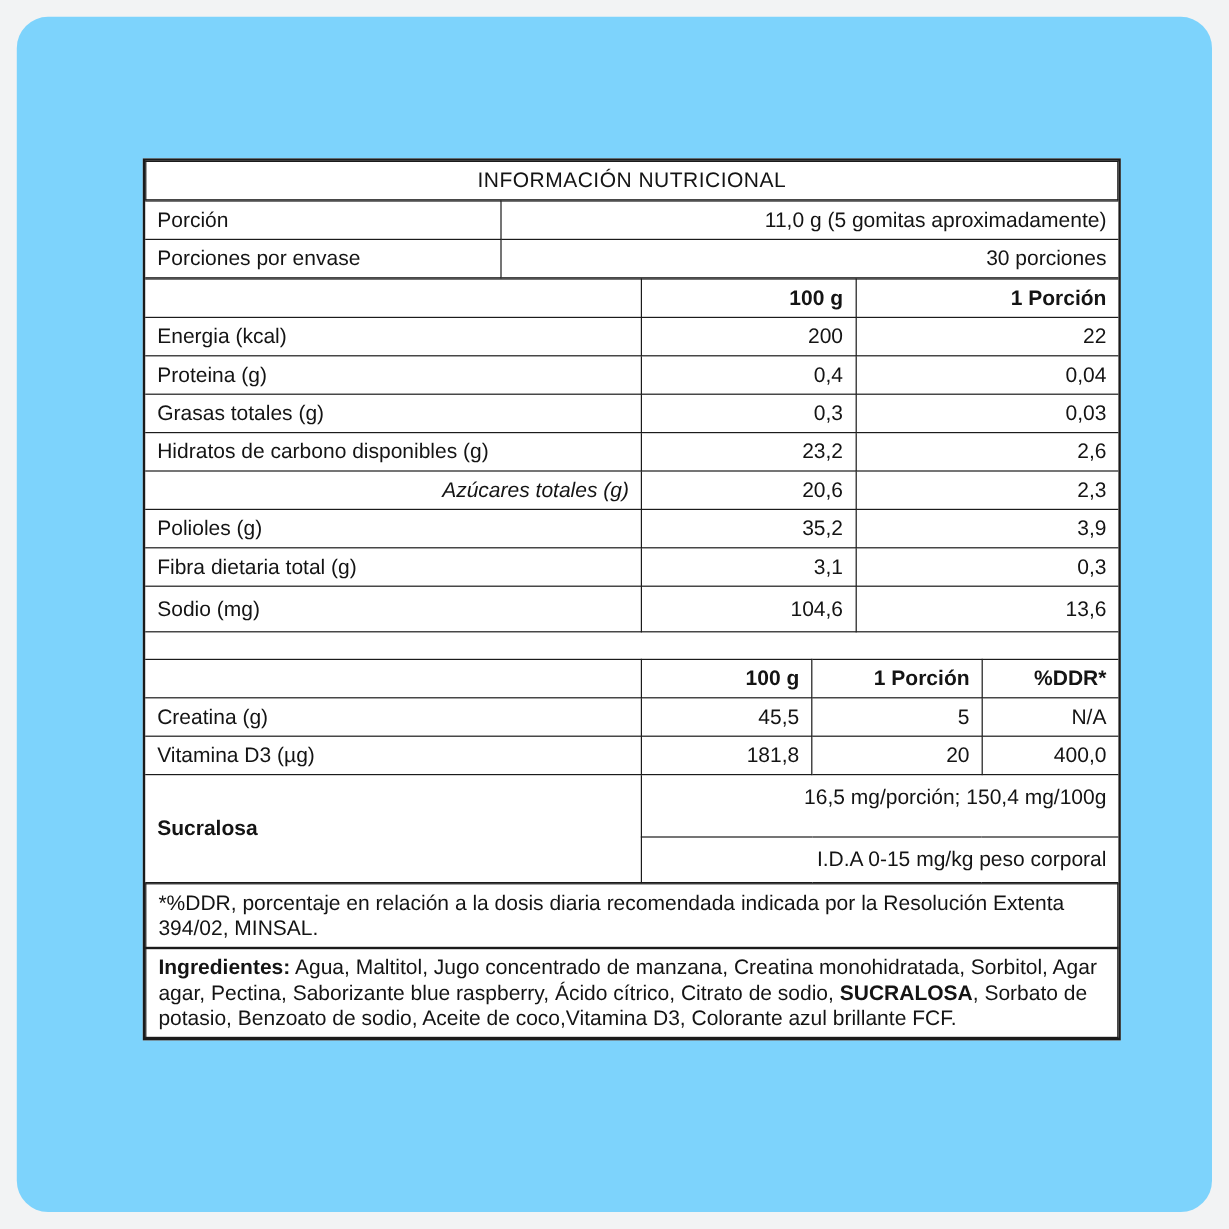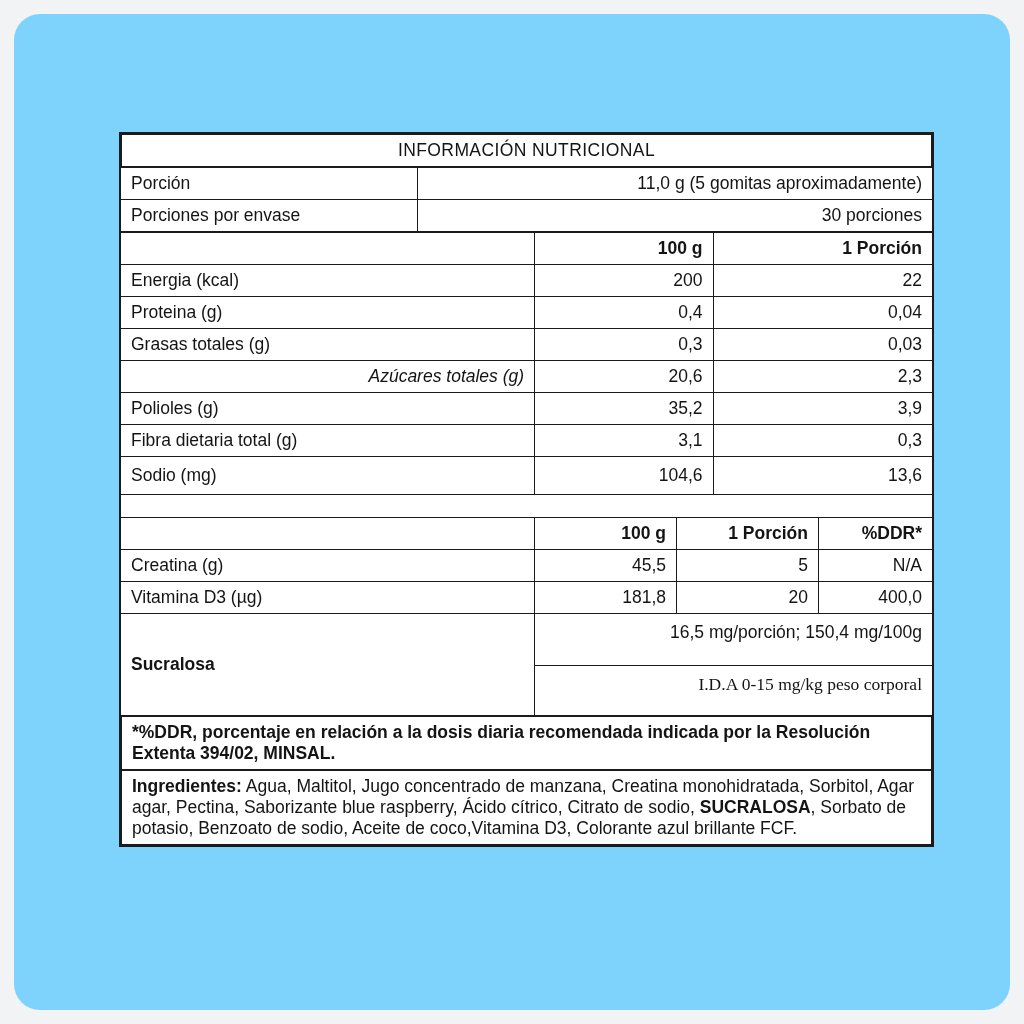--- a/index.html
+++ b/index.html
@@ -69,21 +69,21 @@
   }
   .gapblock {
     height: 22px;
     border-left: none;
     border-right: none;
     border-top: none;
     border-bottom: none;
   }
   .note {
     font-size: 17px;
-    font-weight: bold;
+    font-weight: normal;
     line-height: 1.35;
     padding: 9px 12px 10px 12px;
     border-left: none;
     border-right: none;
   }
   .ingr {
     font-size: 17px;
     line-height: 1.4;
     padding: 10px 12px 12px 12px;
     border-left: none;
@@ -147,20 +147,25 @@
         </tr>
         <tr>
           <td class="lbl" style="border-left:none;">Proteina (g)</td>
           <td class="ctr">0,4</td>
           <td class="ctr" style="border-right:none;">0,04</td>
         </tr>
         <tr>
           <td class="lbl" style="border-left:none;">Grasas totales (g)</td>
           <td class="ctr">0,3</td>
           <td class="ctr" style="border-right:none;">0,03</td>
+        </tr>
+        <tr>
+          <td class="lbl" style="border-left:none;">Hidratos de carbono disponibles (g)</td>
+          <td class="ctr">23,2</td>
+          <td class="ctr" style="border-right:none;">2,6</td>
         </tr>
         <tr>
           <td class="sub" style="border-left:none;">Azúcares totales (g)</td>
           <td class="ctr">20,6</td>
           <td class="ctr" style="border-right:none;margin-top:16px;">2,3</td>
         </tr>
         <tr>
           <td class="lbl" style="border-left:none;">Polioles (g)</td>
           <td class="ctr">35,2</td>
           <td class="ctr" style="border-right:none;">3,9</td>
@@ -204,21 +209,21 @@
           <td class="lbl" style="border-left:none;">Vitamina D3 (µg)</td>
           <td class="ctr">181,8</td>
           <td class="ctr">20</td>
           <td class="ctr" style="border-right:none;">400,0</td>
         </tr>
         <tr>
           <td class="lbl sucralosa-name" rowspan="2" style="border-left:none; vertical-align:middle;">Sucralosa</td>
           <td class="ctr" colspan="3" style="border-right:none; padding-top:8px; padding-bottom:22px;">16,5 mg/porción; 150,4 mg/100g</td>
         </tr>
         <tr>
-          <td class="ctr" colspan="3" style="border-right:none; padding-top:8px; padding-bottom:20px;font-family:Liberation Serif, serif;">I.D.A 0-15 mg/kg peso corporal</td>
+          <td class="ctr" colspan="3" style="border-right:none; padding-top:8px; padding-bottom:8px;">I.D.A 0-15 mg/kg peso corporal</td>
         </tr>
       </tbody>
         </table>
 
       <table class="tbl">
         <tbody>
             <tr>
           <td class="note">*%DDR, porcentaje en relación a la dosis diaria recomendada indicada por la Resolución Extenta  394/02, MINSAL.</td>
         </tr>
       </tbody>

